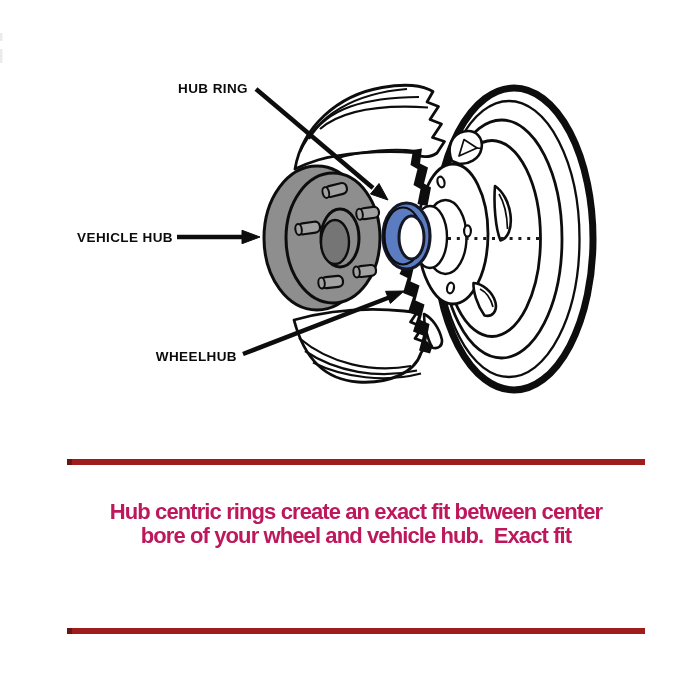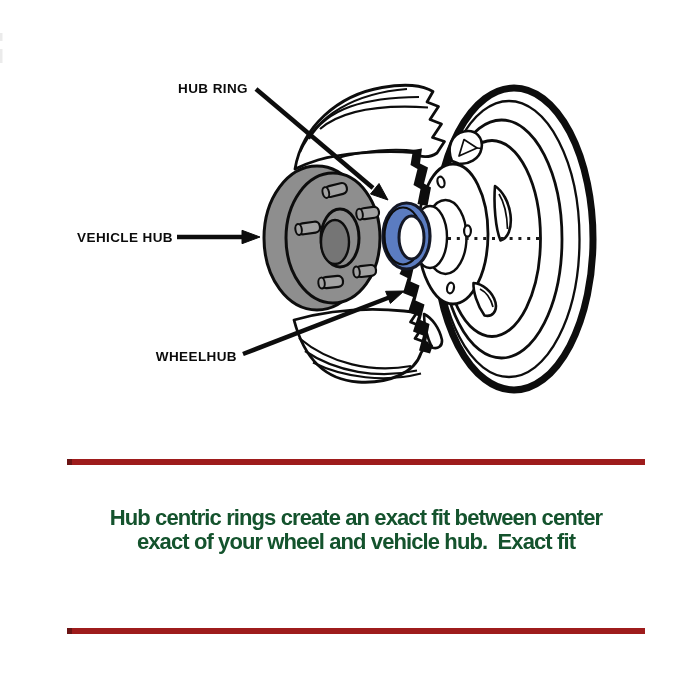--- a/index.html
+++ b/index.html
@@ -19,22 +19,22 @@
     position:absolute;left:67px;width:578px;height:6px;background:#9e1c1c;
   }
   .red-line::before{
     content:"";position:absolute;left:0;top:0;width:5px;height:6px;
     background:#6b1414;
   }
   #divider-top{top:459px;}
   #divider-bottom{top:628px;}
   #caption{
     position:absolute;top:500px;left:11px;width:690px;
-    text-align:center;color:#14532d;
-    font-weight:bold;font-size:22px;line-height:23.5px;letter-spacing:-0.9px;margin-top:6px;
+    text-align:center;color:#be185d;
+    font-weight:bold;font-size:22px;line-height:23.5px;letter-spacing:-0.9px;
   }
   .cap-line{white-space:pre;}
 </style>
 </head>
 <body>
 
 
 
 <svg id="diagram" width="700" height="445" viewBox="0 0 700 445" xmlns="http://www.w3.org/2000/svg">
 
@@ -163,19 +163,19 @@
     <text x="173" y="242" text-anchor="end">VEHICLE HUB</text>
     <text x="237" y="361" text-anchor="end">WHEELHUB</text>
   </g>
 </svg>
 
 
 <div id="divider-top" class="red-line"></div>
 
 <div id="caption">
   <div class="cap-line">Hub centric rings create an exact fit between center</div>
-  <div class="cap-line">exact of your wheel and vehicle hub.  Exact fit</div>
+  <div class="cap-line">bore of your wheel and vehicle hub.  Exact fit</div>
 </div>
 
 <div id="divider-bottom" class="red-line"></div>
 
 
 
 
 </body></html>

